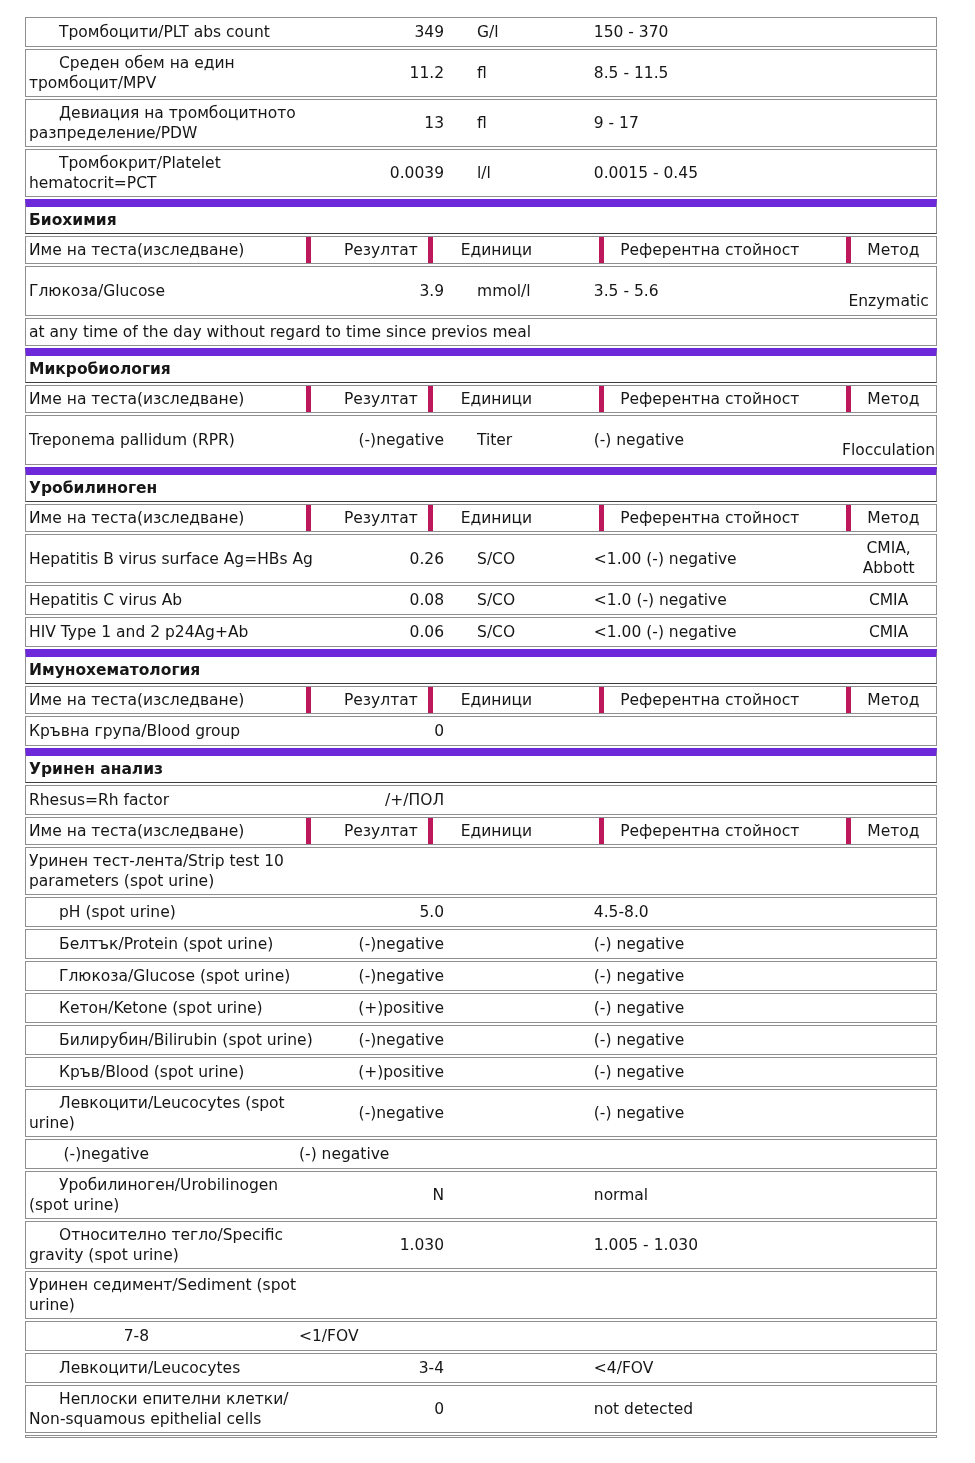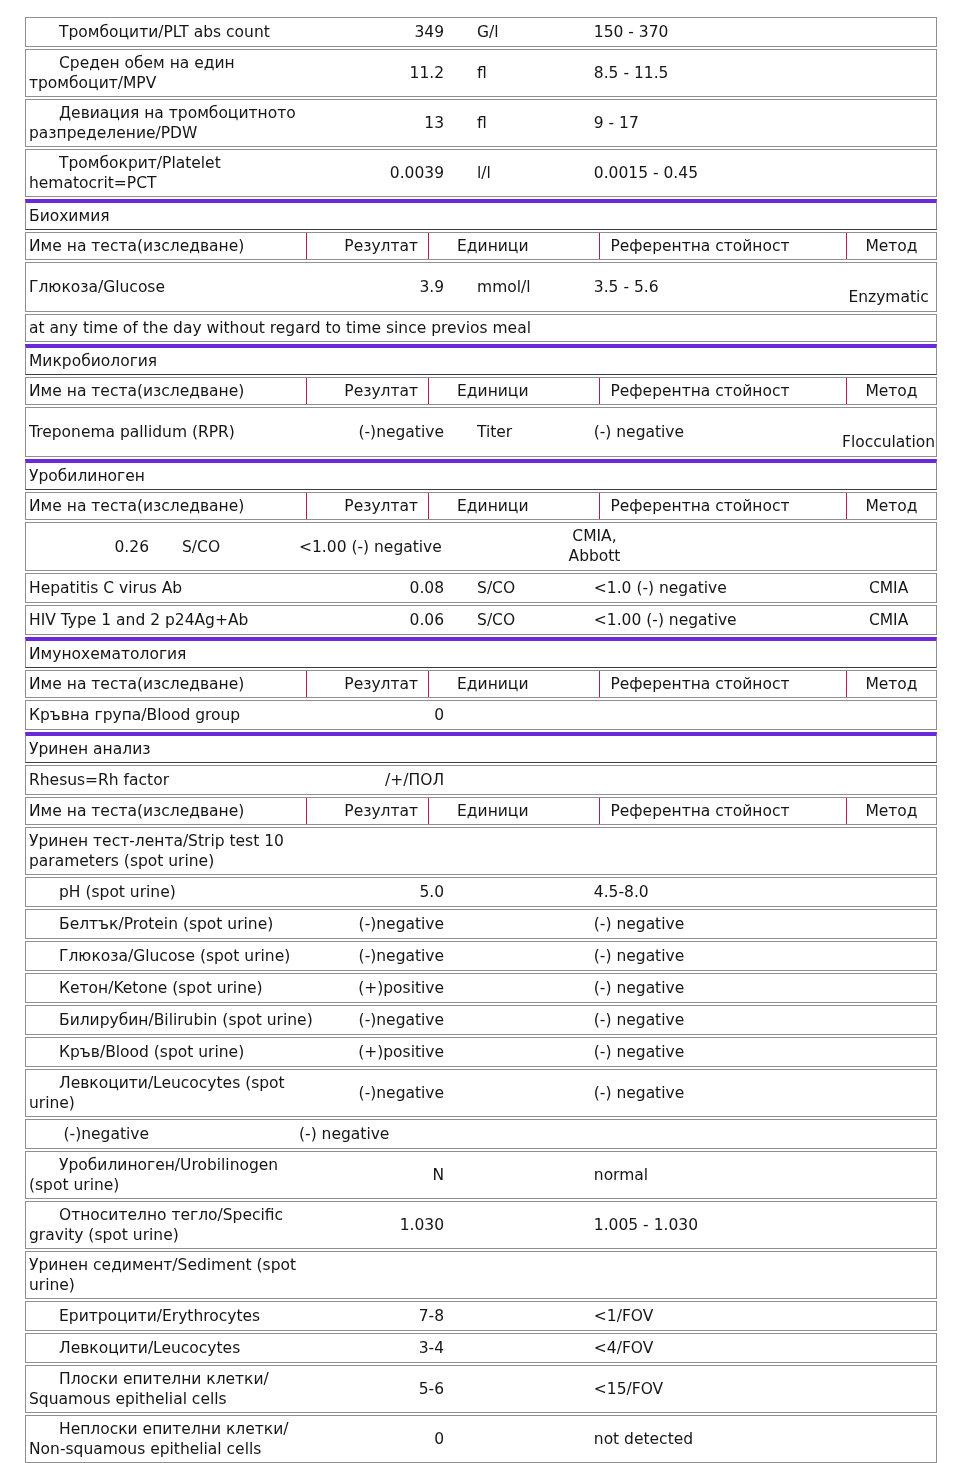--- a/index.html
+++ b/index.html
@@ -21,27 +21,27 @@
     display:flex;
     align-items:center;
     box-sizing:border-box;
     border:1px solid #8f8f8f;
     margin-bottom:2px;
     background:#fff;
     min-height:30px;
   }
   .row.tall{min-height:50px;}
   .row.section{
-    border-top:4px solid #6d28d9;
+    border-top:8px solid #6d28d9;
     border-bottom:1px solid #3d3d3d;
     min-height:25px;
-    font-weight:normal;
+    font-weight:bold;
   }
   .row.colheader{min-height:27px;}
-  .row.colheader .cell + .cell{border-left:1px solid #be185d;}
+  .row.colheader .cell + .cell{border-left:5px solid #be185d;}
   .row.note{min-height:24px;}
   .row.cutoff{min-height:3px;margin-top:1px;}
   .cell{box-sizing:border-box;padding:3px 2px;align-self:center;}
   .c-full{width:100%;padding-left:3px;}
   .c-name{width:296px;padding-left:3px;padding-right:6px;}
   .c-name .txt{display:block;}
   .c-name.indent .txt{text-indent:30px;}
   .c-result{
     width:128px;
     text-align:right;
@@ -55,21 +55,21 @@
     width:95px;
     text-align:center;
     align-self:stretch;
     display:flex;
     align-items:flex-end;
     justify-content:center;
     padding-bottom:4px;
   }
   .row.colheader .c-result{padding-left:4px;padding-right:10px;}
   .row.colheader .c-units{}
-  .row.colheader .c-ref{padding-left:10px;margin-left:44px;}
+  .row.colheader .c-ref{padding-left:16px;margin-left:44px;}
   .row.colheader .c-method{align-items:center;padding-bottom:3px;}
 </style>
 </head>
 <body>
 
 <div class="page">
   <div class="table">
       <div class="row">
         <div class="cell c-name indent">
           <span class="txt">Тромбоцити/PLT abs count</span>
@@ -175,20 +175,23 @@
           <span class="txt">Име на теста(изследване)</span>
         </div>
         <div class="cell c-result"><span class="txt">Резултат</span></div>
         <div class="cell c-units"><span class="txt">Единици</span></div>
         <div class="cell c-ref"><span class="txt">Референтна стойност</span></div>
         <div class="cell c-method">
           <span class="txt">Метод</span>
         </div>
       </div>
       <div class="row">
+        <div class="cell c-name">
+          <span class="txt">Hepatitis B virus surface Ag=HBs Ag</span>
+        </div>
         <div class="cell c-result"><span class="txt">0.26</span></div>
         <div class="cell c-units"><span class="txt">S/CO</span></div>
         <div class="cell c-ref"><span class="txt">&lt;1.00 (-) negative</span></div>
         <div class="cell c-method">
           <span class="txt">CMIA, Abbott</span>
         </div>
       </div>
       <div class="row">
         <div class="cell c-name">
           <span class="txt">Hepatitis C virus Ab</span>
@@ -384,48 +387,34 @@
           <span class="txt">Уринен седимент/Sediment (spot urine)</span>
         </div>
         <div class="cell c-result"><span class="txt"></span></div>
         <div class="cell c-units"><span class="txt"></span></div>
         <div class="cell c-ref"><span class="txt"></span></div>
         <div class="cell c-method">
           <span class="txt"></span>
         </div>
       </div>
       <div class="row">
-        <div class="cell c-name indent">
-          <span class="txt">Еритроцити/Erythrocytes</span>
-        </div>
         <div class="cell c-result"><span class="txt">7-8</span></div>
         <div class="cell c-units"><span class="txt"></span></div>
         <div class="cell c-ref"><span class="txt">&lt;1/FOV</span></div>
         <div class="cell c-method">
           <span class="txt"></span>
         </div>
       </div>
       <div class="row">
         <div class="cell c-name indent">
           <span class="txt">Левкоцити/Leucocytes</span>
         </div>
         <div class="cell c-result"><span class="txt">3-4</span></div>
         <div class="cell c-units"><span class="txt"></span></div>
         <div class="cell c-ref"><span class="txt">&lt;4/FOV</span></div>
-        <div class="cell c-method">
-          <span class="txt"></span>
-        </div>
-      </div>
-      <div class="row">
-        <div class="cell c-name indent">
-          <span class="txt">Плоски епителни клетки/ Squamous epithelial cells</span>
-        </div>
-        <div class="cell c-result"><span class="txt">5-6</span></div>
-        <div class="cell c-units"><span class="txt"></span></div>
-        <div class="cell c-ref"><span class="txt">&lt;15/FOV</span></div>
         <div class="cell c-method">
           <span class="txt"></span>
         </div>
       </div>
       <div class="row">
         <div class="cell c-name indent">
           <span class="txt">Неплоски епителни клетки/ Non-squamous epithelial cells</span>
         </div>
         <div class="cell c-result"><span class="txt">0</span></div>
         <div class="cell c-units"><span class="txt"></span></div>

